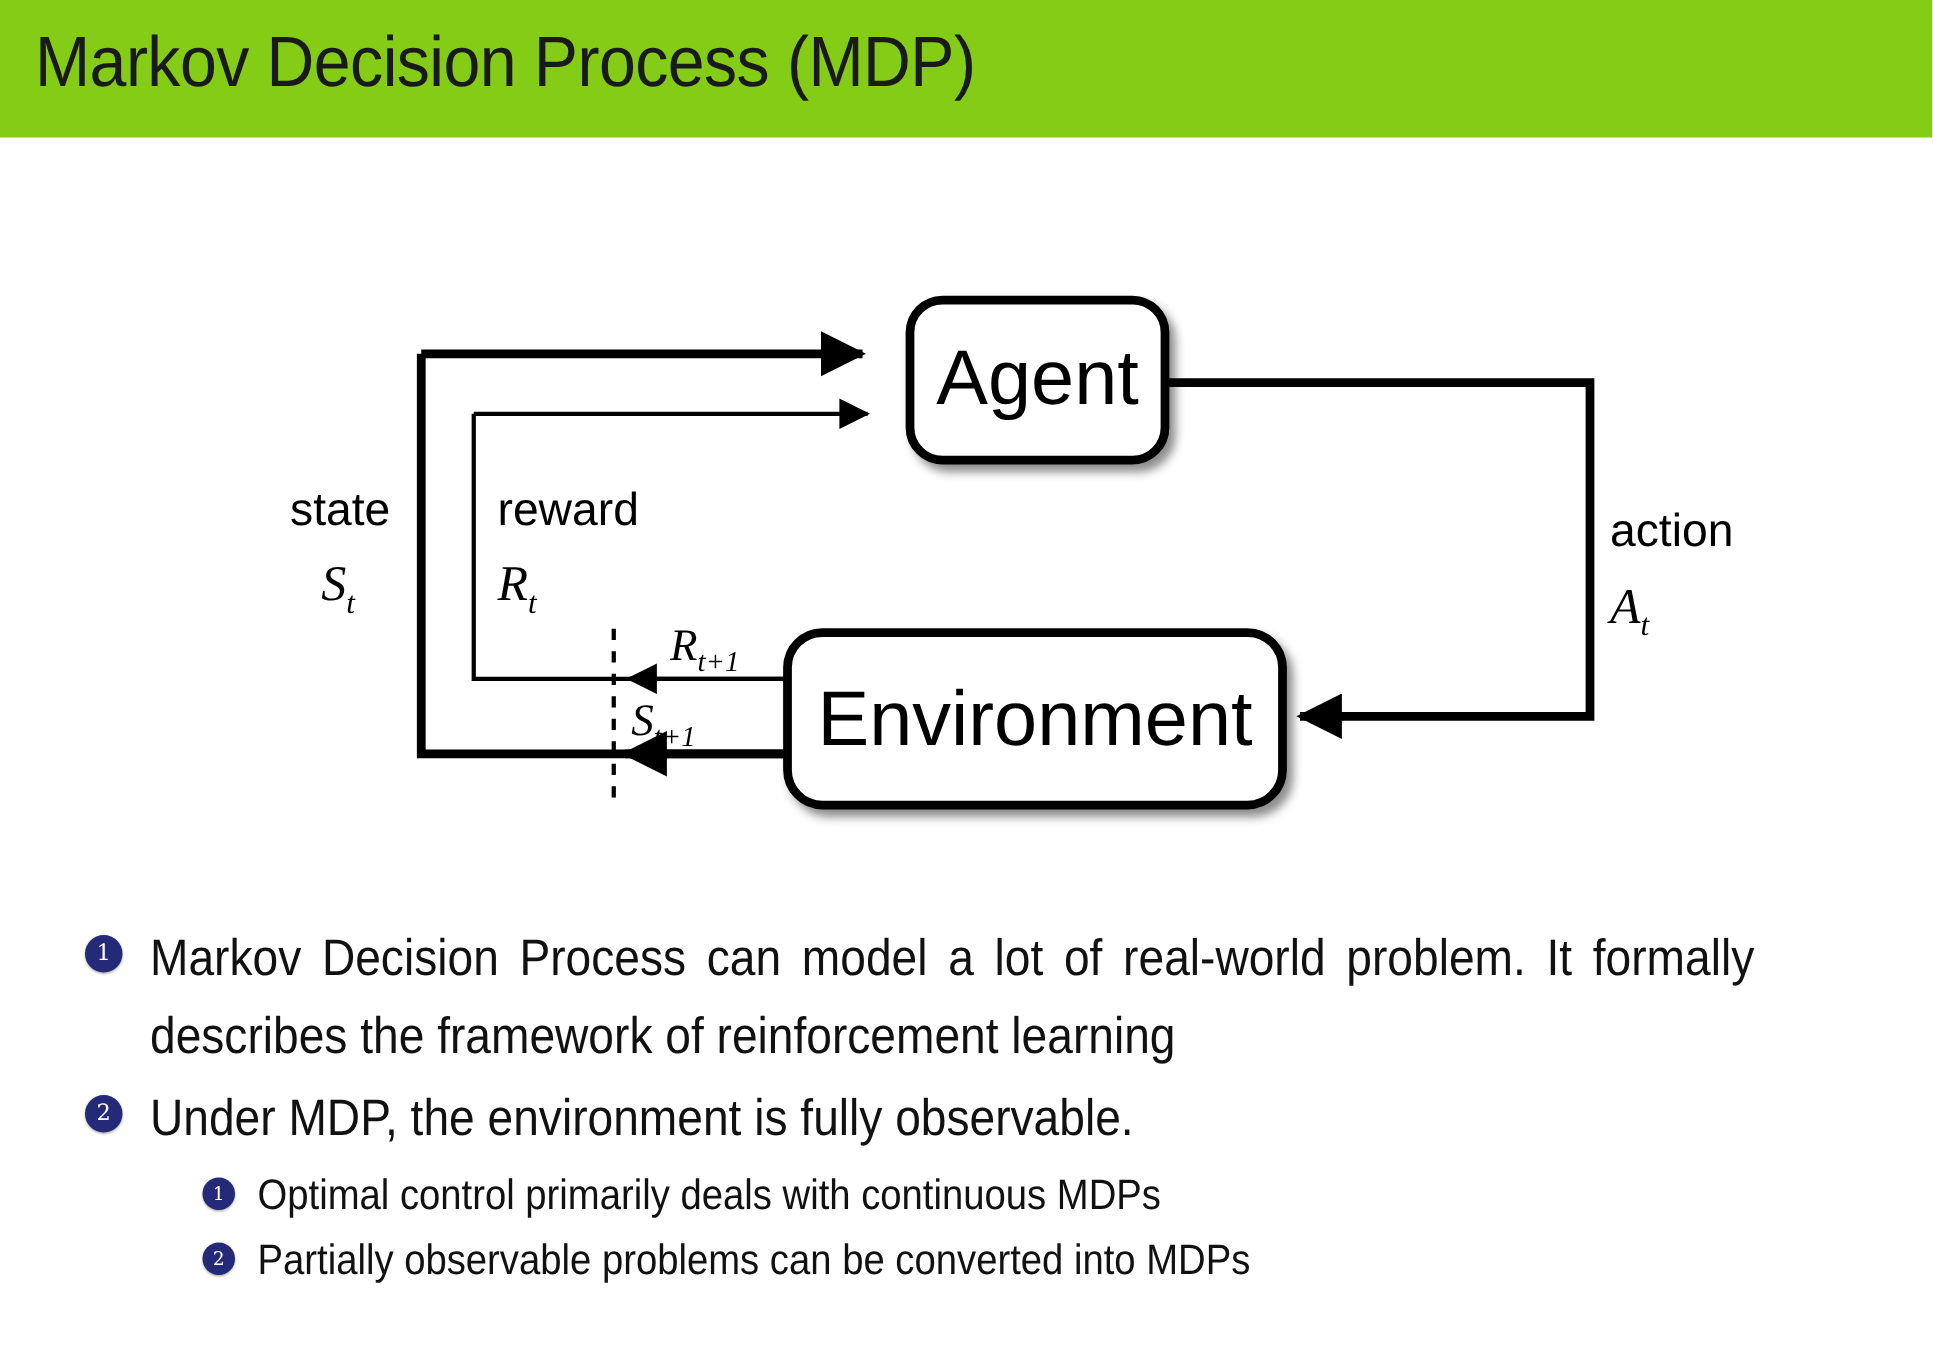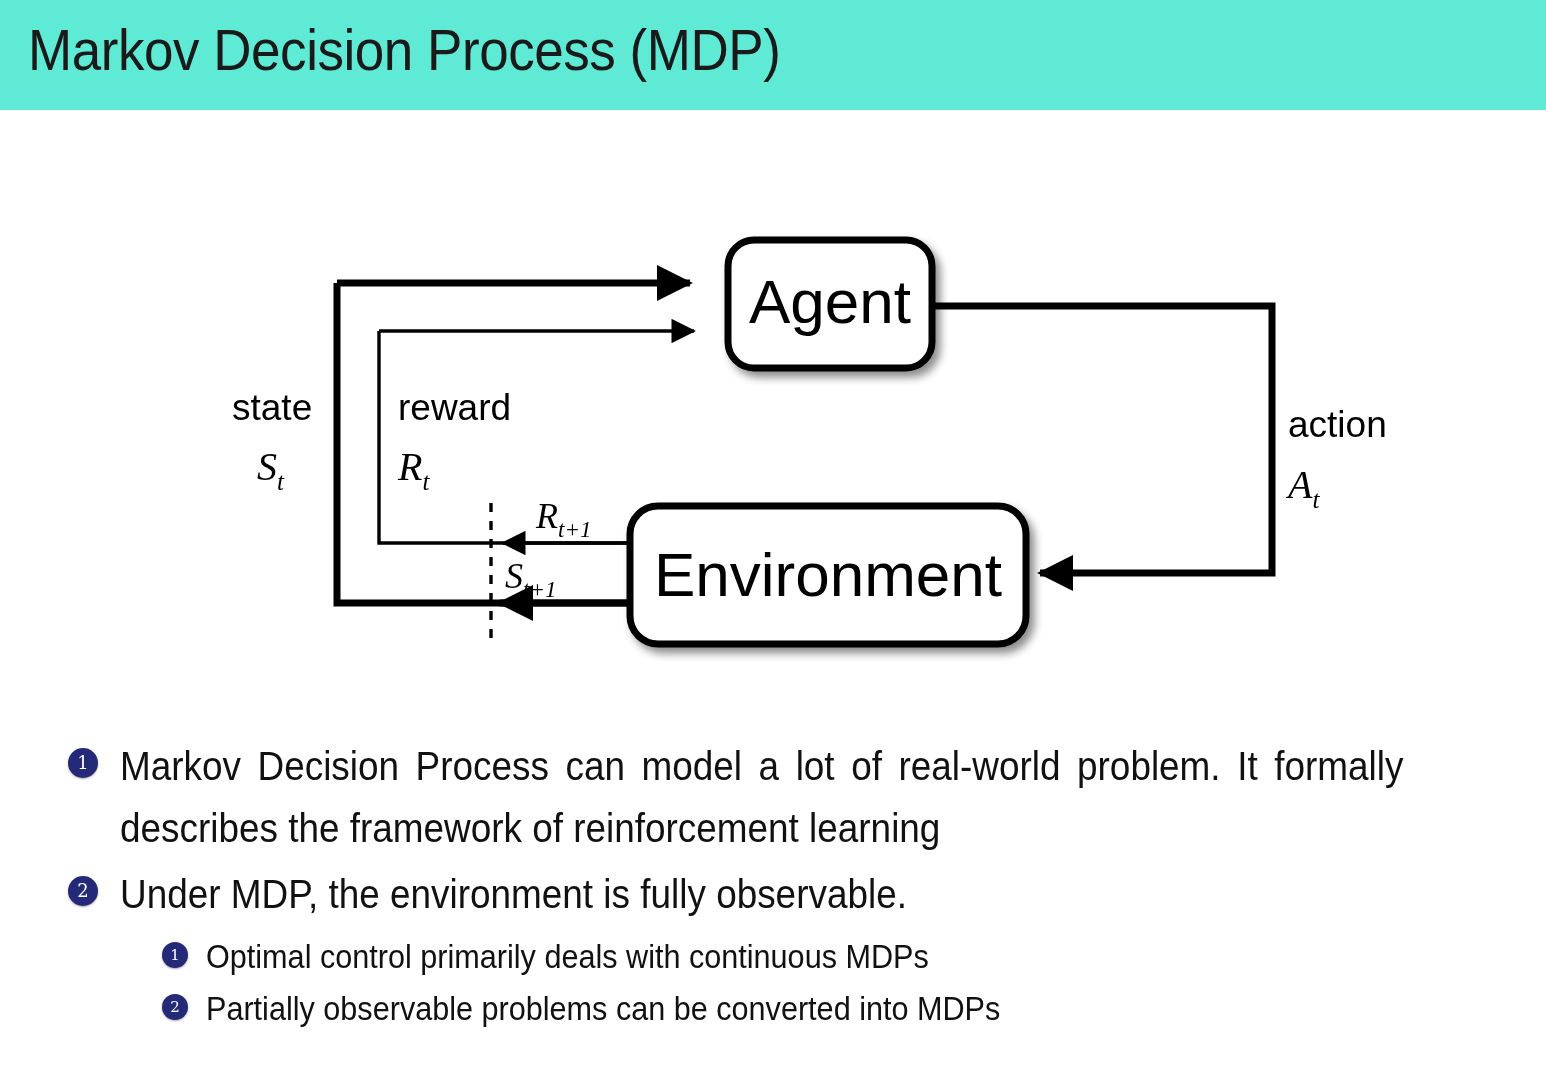--- a/index.html
+++ b/index.html
@@ -16,21 +16,21 @@
     font-family: "DejaVu Sans", sans-serif;
     color: #000000;
   }
 
   
   .slide-header {
     position: absolute;
     left: 0; top: 0;
     width: 1546px;
     height: 110px;
-    background: #5eead4;
+    background: #84cc16;
   }
   .slide-title {
     position: absolute;
     left: 28px;
     top: 17px;
     font-family: "Liberation Sans", sans-serif;
     font-size: 57px;
     font-weight: 400;
     letter-spacing: -0.5px;
     color: #1a1a1a;

